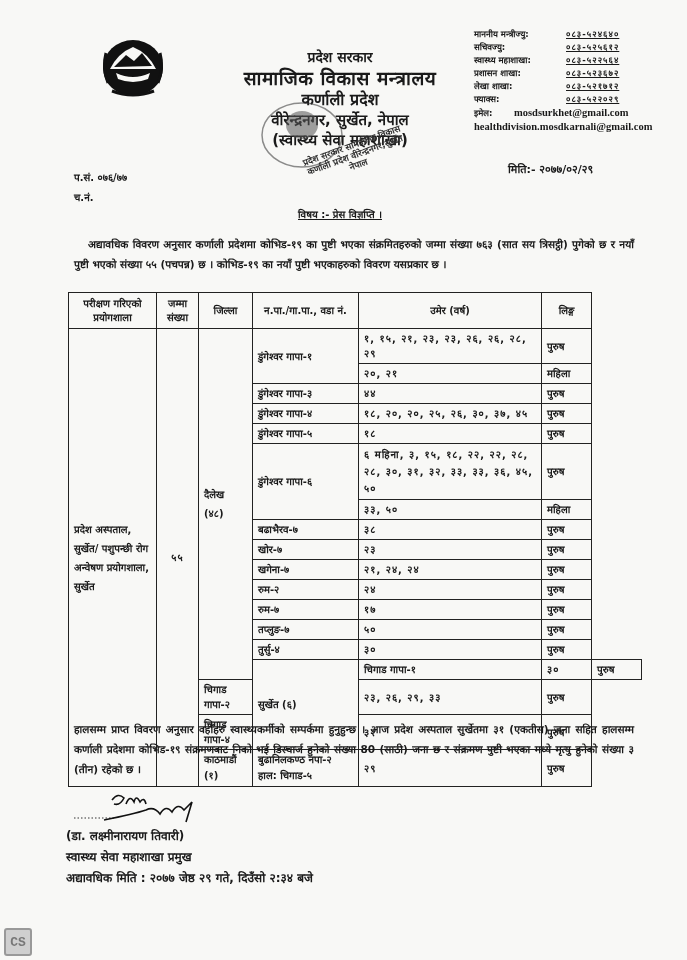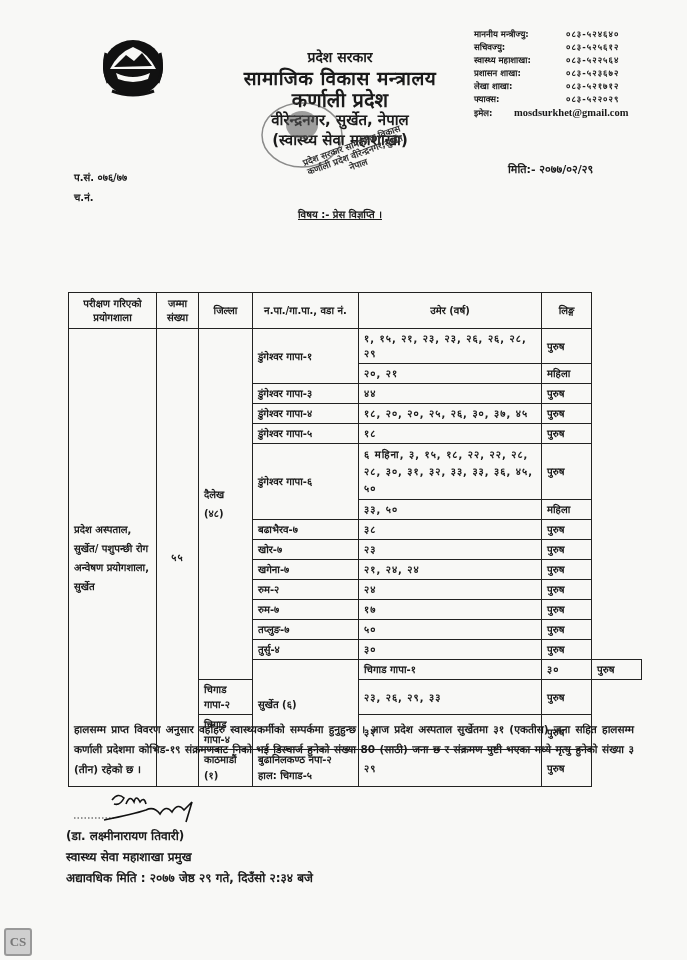--- a/index.html
+++ b/index.html
@@ -4,30 +4,30 @@
 <style>
   * { box-sizing: border-box; margin: 0; padding: 0; }
   html, body { width: 687px; height: 960px; background: #f7f7f5; }
   body { position: relative; font-family: "DejaVu Sans", sans-serif; color: #1a1a1a; overflow: hidden; }
   .page { position: absolute; left: 0; top: 0; width: 687px; height: 960px; background: #f8f8f6; }
 
   .emblem { position: absolute; left: 98px; top: 33px; width: 70px; height: 68px; }
   .hdr { position: absolute; left: 200px; top: 48px; width: 280px; text-align: center; font-weight: bold; }
   .hdr .l1 { font-size: 14px; line-height: 18px; }
   .hdr .l2 { font-size: 19px; line-height: 24px; letter-spacing: 0.5px; }
-  .hdr .l3 { font-size: 20px; line-height: 20px; }
+  .hdr .l3 { font-size: 16px; line-height: 20px; }
   .hdr .l4 { font-size: 15px; line-height: 20px; }
   .hdr .l5 { font-size: 15px; line-height: 20px; }
   .stamp { position: absolute; left: 255px; top: 95px; width: 95px; height: 80px; opacity: 0.55; }
   .stamp-text { position: absolute; left: 300px; top: 140px; font-size: 9px; font-weight: bold; transform: rotate(-20deg); color: #333; line-height: 10px; text-align: center; width: 110px; }
 
   .contacts { position: absolute; left: 474px; top: 28px; width: 210px; font-size: 8.5px; font-weight: bold; }
   .contacts .row { display: flex; height: 13px; line-height: 13px; }
   .contacts .row .k { width: 82px; }
-  .contacts .row .v { flex: 1; padding-left: 10px; letter-spacing: 1px; }
+  .contacts .row .v { flex: 1; padding-left: 10px; letter-spacing: 1px; text-decoration: underline; }
   .contacts .email { font-family: "Liberation Serif", serif; font-size: 10.5px; font-weight: bold; line-height: 14px; }
   .contacts .email .k { display: inline-block; width: 40px; font-family: "DejaVu Sans", sans-serif; font-size: 8.5px; }
 
   .date { position: absolute; left: 508px; top: 161px; font-size: 11px; font-weight: bold; }
   .ref { position: absolute; left: 74px; top: 168px; font-size: 10px; font-weight: bold; line-height: 20px; }
 
   .subject { position: absolute; left: 298px; top: 207px; font-size: 10px; font-weight: bold; text-decoration: underline; }
 
   .para { position: absolute; left: 74px; width: 560px; font-size: 10.5px; font-weight: bold; line-height: 20px; text-align: justify; }
   .p1 { top: 234px; text-indent: 14px; }
@@ -40,21 +40,21 @@
   table.data td.age { letter-spacing: 1px; }
   table.data td.sex { text-align: left; width: 50px; }
   .c-lab { width: 88px; }
   .c-tot { width: 42px; }
   .c-dist { width: 54px; }
   .c-mun { width: 106px; }
 
   .sign { position: absolute; left: 74px; top: 790px; width: 130px; height: 40px; }
   .signer { position: absolute; left: 66px; top: 826px; font-size: 12px; font-weight: bold; line-height: 21px; }
 
-  .cs { position: absolute; left: 4px; top: 928px; display: flex; align-items: center; font-family: Liberation Serif, serif; font-size: 13.5px; color: #777; text-align: right; }
+  .cs { position: absolute; left: 4px; top: 928px; display: flex; align-items: center; font-family: Liberation Mono, monospace; font-size: 13.5px; color: #777; text-align: right; }
   .cs .logo { width: 28px; height: 28px; border: 2px solid #999; border-radius: 3px; background: #cfcfcf; color: #777; font-weight: bold; font-size: 13px; display: flex; align-items: center; justify-content: center; margin-right: -8px; }
 </style>
 </head>
 <body>
 
 <div class="page">
 
   <svg class="emblem" viewBox="0 0 70 68">
     <ellipse cx="35" cy="35" rx="30" ry="28" fill="#111"></ellipse>
     <path d="M12 36 Q20 20 35 14 Q50 20 58 36 Z" fill="#f8f8f6"></path>
@@ -97,31 +97,33 @@
       </div>
     <div class="row">
         <span class="k">लेखा शाखा:</span>
         <span class="v">०८३-५२१७१२</span>
       </div>
     <div class="row">
         <span class="k">फ्याक्स:</span>
         <span class="v">०८३-५२२०२९</span>
       </div>
     <div class="email"><span class="k">इमेल:</span><span>mosdsurkhet@gmail.com</span></div>
+    <div class="email">healthdivision.mosdkarnali@gmail.com</div>
   </div>
 
   <div class="date">मिति:- २०७७/०२/२९</div>
 
   <div class="ref">
     <div>प.सं. ०७६/७७</div>
     <div>च.नं.</div>
   </div>
 
   <div class="subject">विषय :- प्रेस विज्ञप्ति ।</div>
 
+  <div class="para p1">अद्यावधिक विवरण अनुसार कर्णाली प्रदेशमा कोभिड-१९ का पुष्टी भएका संक्रमितहरुको जम्मा संख्या ७६३ (सात सय त्रिसट्ठी) पुगेको छ र नयाँ पुष्टी भएको संख्या ५५ (पचपन्न) छ । कोभिड-१९ का नयाँ पुष्टी भएकाहरुको विवरण यसप्रकार छ ।</div>
 
   <table class="data">
     <tbody>
         <tr>
       <th class="c-lab">परीक्षण गरिएको प्रयोगशाला</th>
       <th class="c-tot">जम्मा संख्या</th>
       <th class="c-dist">जिल्ला</th>
       <th class="c-mun">न.पा./गा.पा., वडा नं.</th>
       <th>उमेर (वर्ष)</th>
       <th>लिङ्ग</th>

